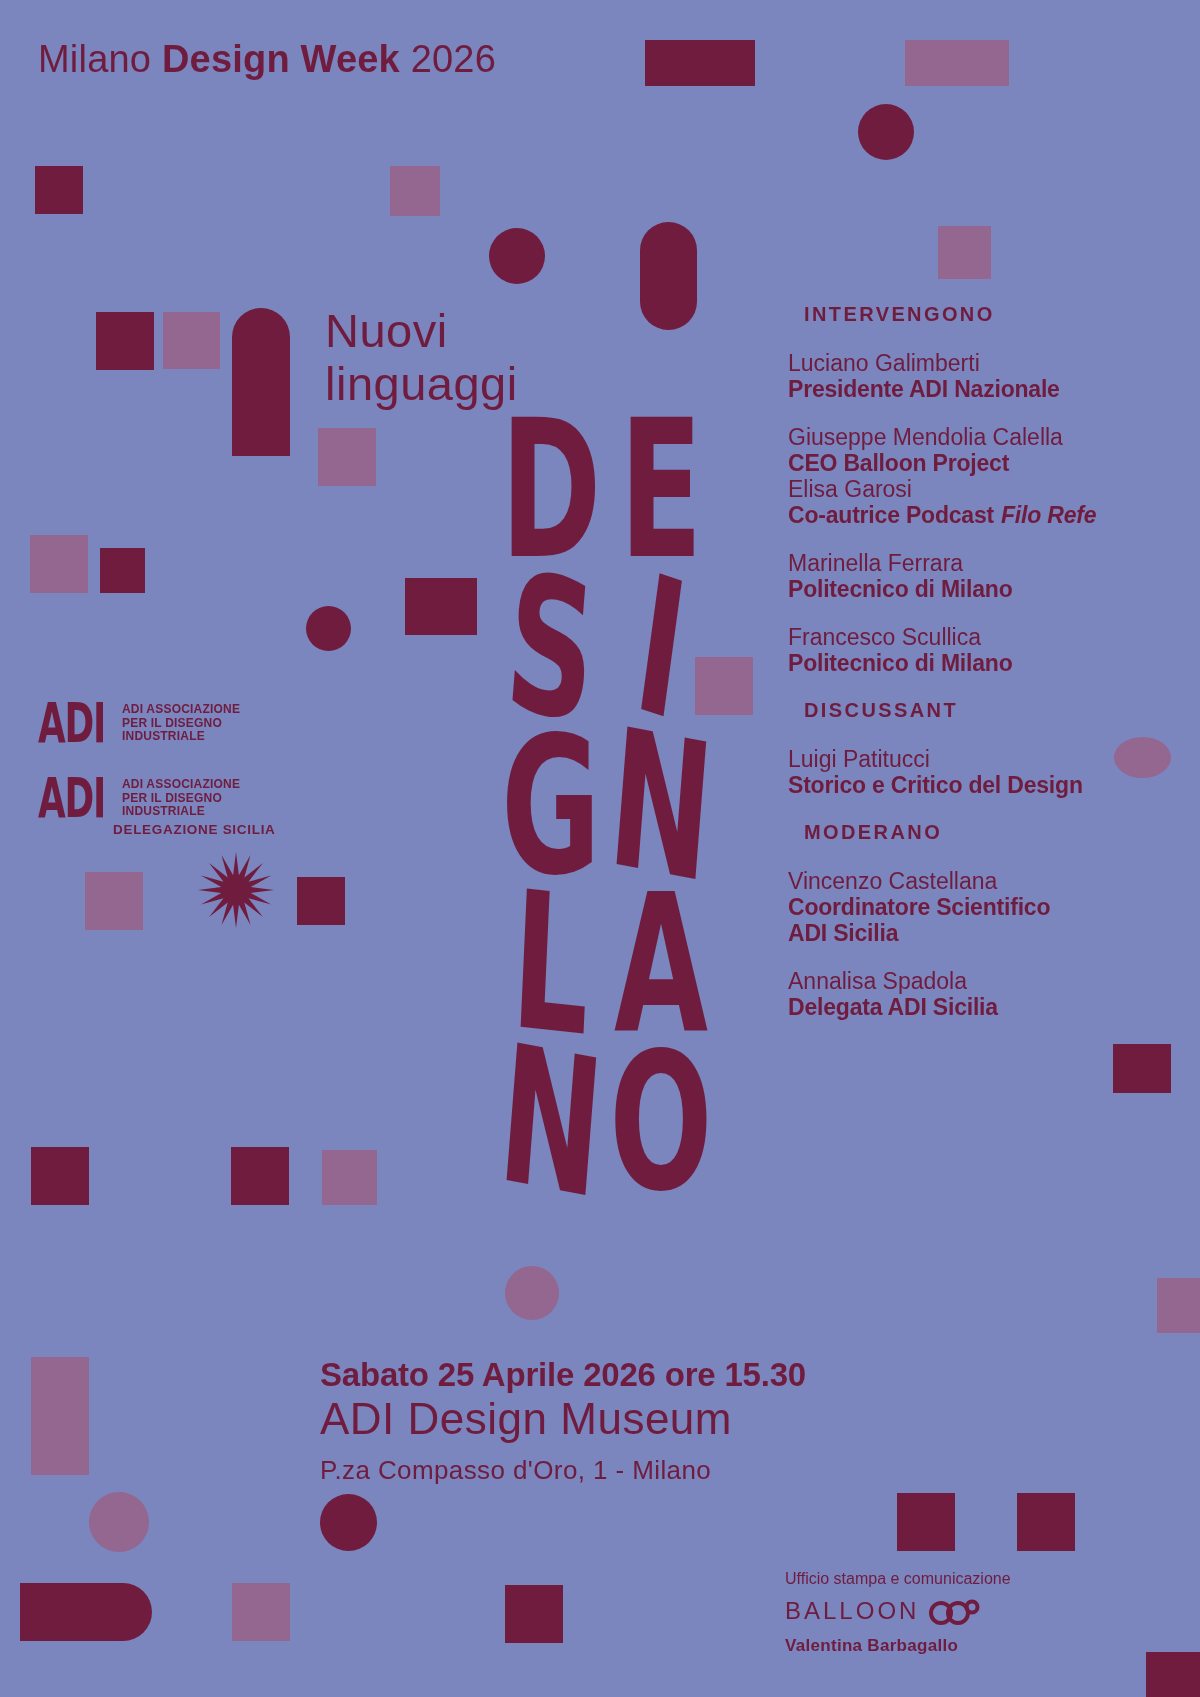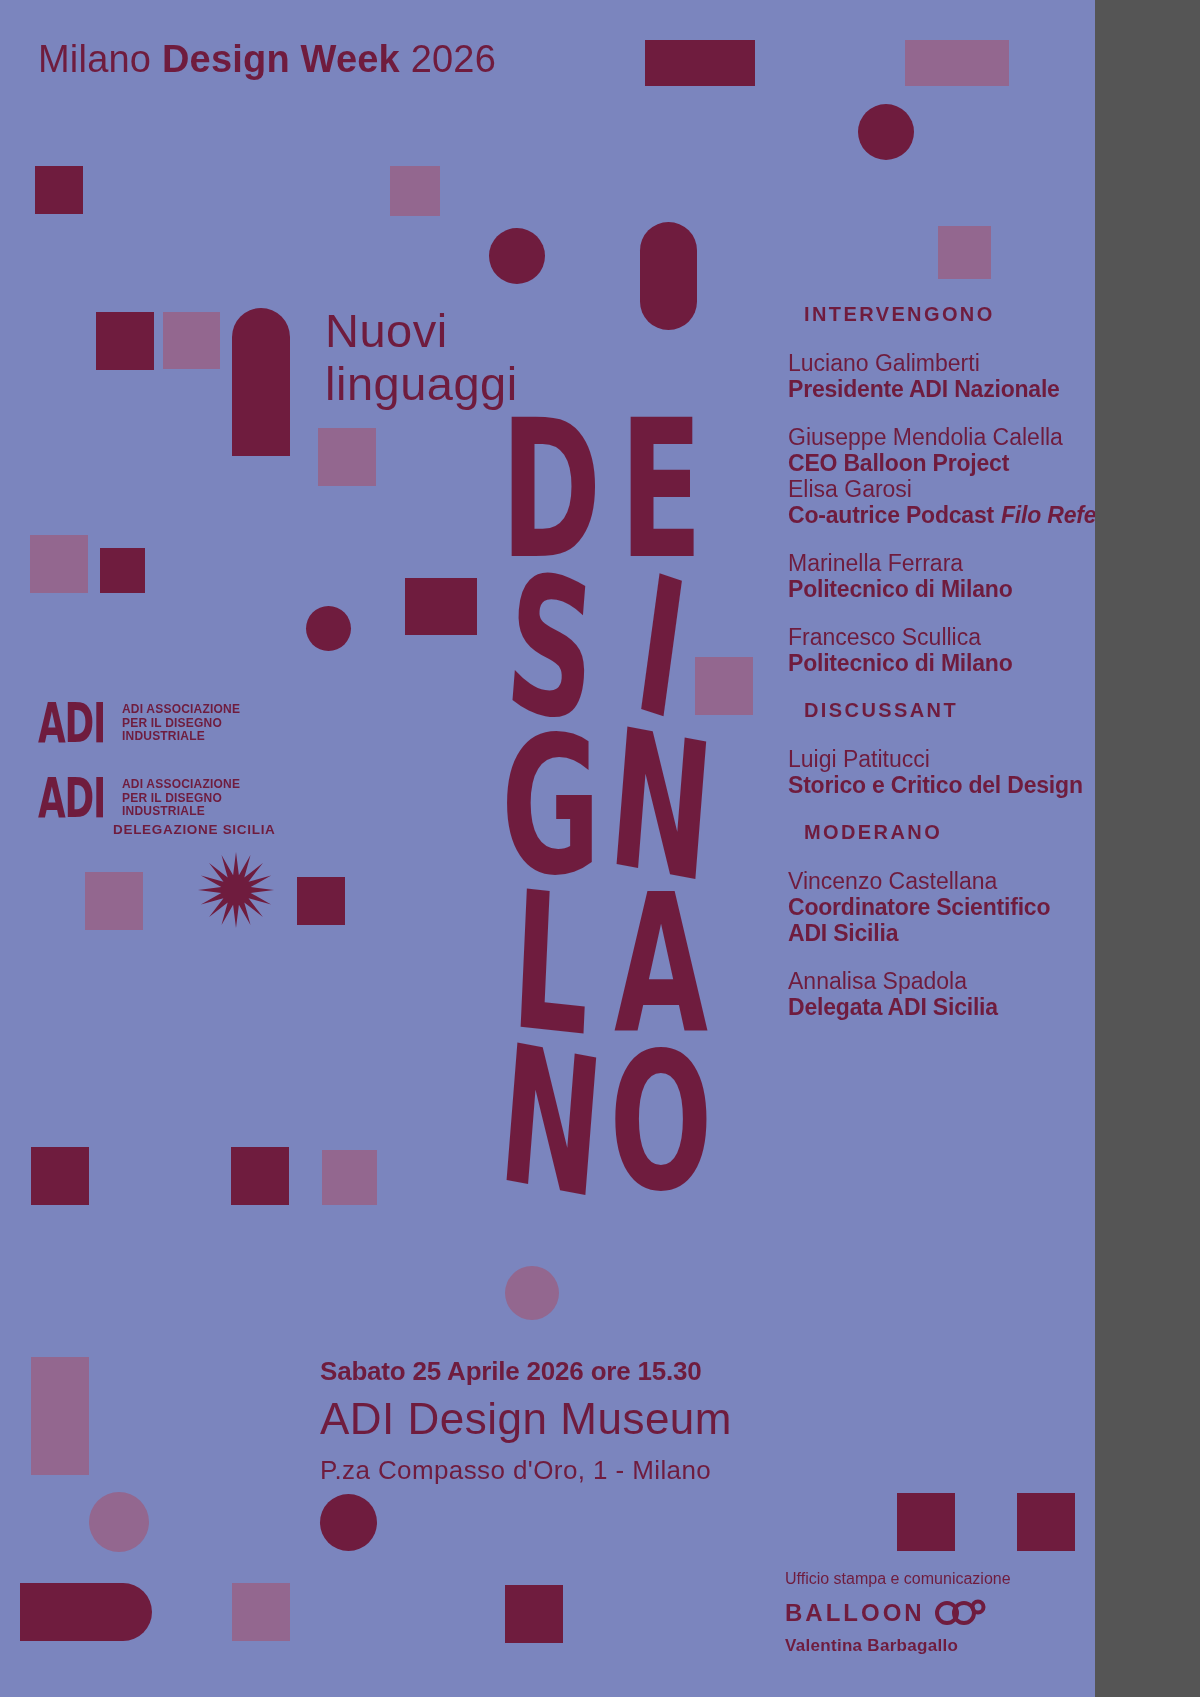--- a/index.html
+++ b/index.html
@@ -3,21 +3,21 @@
 <meta charset="utf-8">
 <style>
   :root{
     --bg:#7b85be;
     --maroon:#6f1c3e;
     --mauve:#93678f;
   }
   html,body{margin:0;padding:0;background:#555;}
   .poster{
     position:relative;
-    width:1095px;height:1697px;
+    width:1200px;height:1697px;
     background:var(--bg);
     overflow:hidden;
     font-family:"Liberation Sans", sans-serif;
     color:var(--maroon);
   }
   
   .shp{position:absolute;}
   .c-m{background:var(--maroon);}
   .c-v{background:var(--mauve);}
   .round{border-radius:50%;}
@@ -67,28 +67,28 @@
     margin:0 0 24px 16px;line-height:24px;
   }
   .s-head.mt{margin-top:20px;}
   .s-group{margin-bottom:22px;}
   .s-name{font-size:23px;line-height:26px;}
   .s-role{font-size:23px;line-height:26px;font-weight:bold;letter-spacing:-.2px;}
   .s-role .itl{font-style:italic;margin-left:7px;}
 
   
   .event{position:absolute;left:320px;top:1356px;}
-  .ev-date{font-size:26px;font-weight:bold;letter-spacing:-.2px;margin-bottom:7px;}
+  .ev-date{font-size:33px;font-weight:bold;letter-spacing:-.2px;}
   .ev-venue{font-size:44px;letter-spacing:.5px;margin-bottom:11px;}
   .ev-addr{font-size:26px;letter-spacing:.4px;}
 
   
   .press{position:absolute;left:785px;top:1570px;}
   .pr-label{font-size:16px;margin-bottom:9px;}
-  .pr-agency{font-size:24px;font-weight:bold;letter-spacing:3px;display:flex;align-items:flex-end;gap:8px;margin-bottom:9px;}
+  .pr-agency{font-size:24px;font-weight:normal;letter-spacing:3px;display:flex;align-items:flex-start;gap:8px;margin-bottom:9px;}
   .pr-contact{font-size:17px;font-weight:bold;letter-spacing:.3px;}
 
   .sun{position:absolute;left:198px;top:852px;}
 </style>
 </head>
 <body>
 
 <div class="poster">
 
   <div class="shp c-m" style="left:645px;top:40px;width:110px;height:46px"></div>

